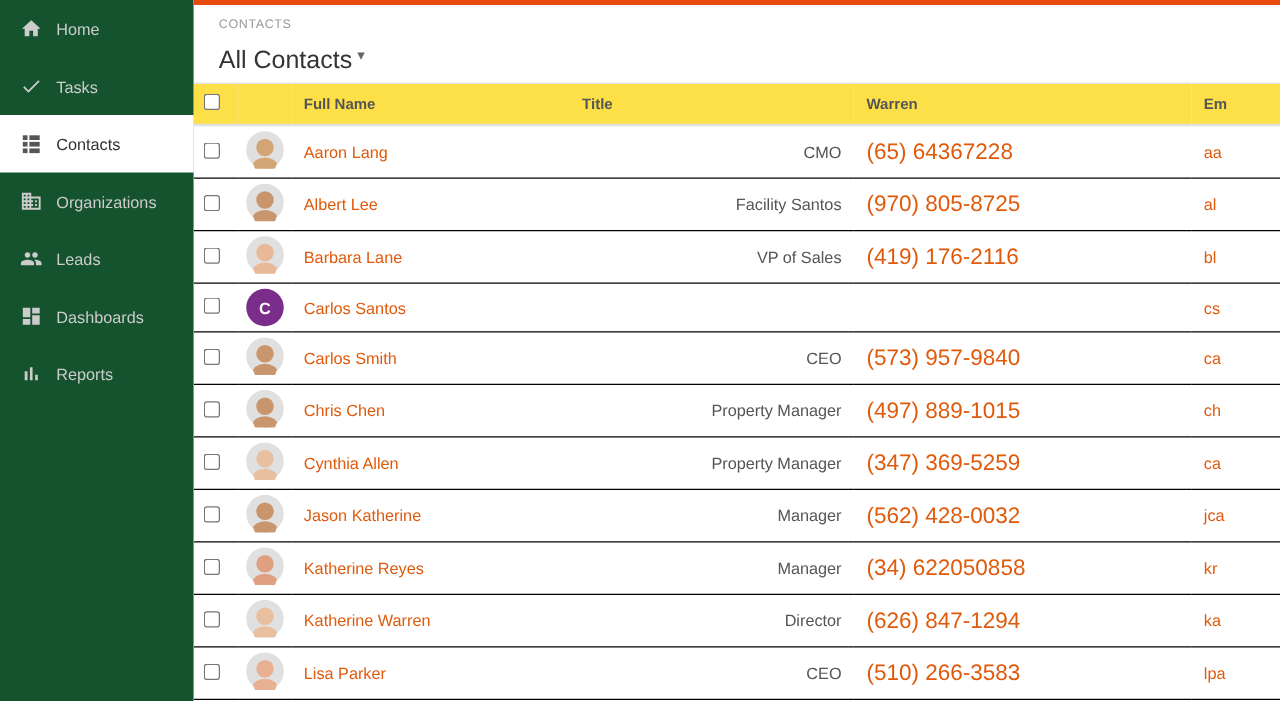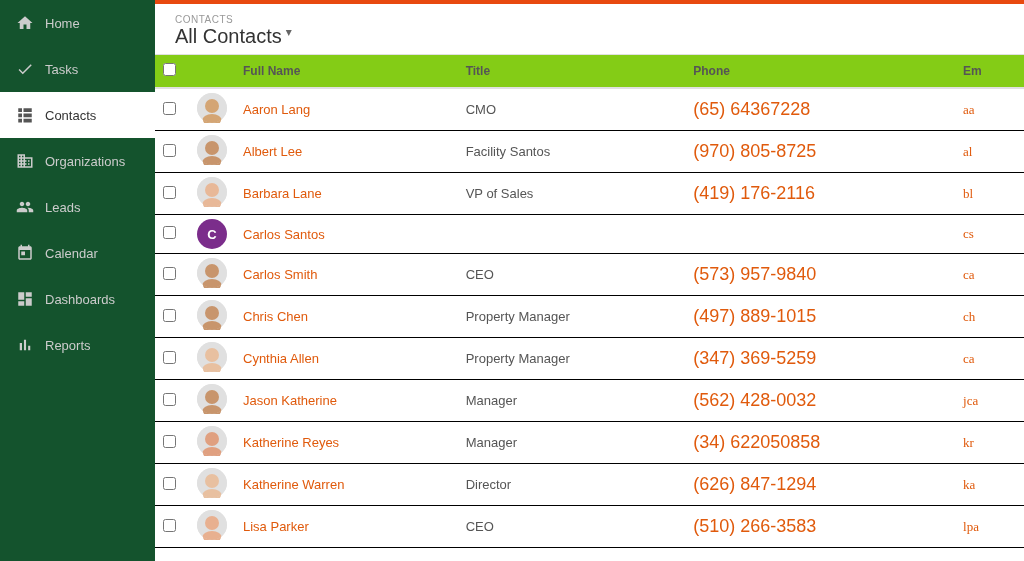--- a/index.html
+++ b/index.html
@@ -63,20 +63,21 @@
       text-transform: uppercase;
       letter-spacing: 0.5px;
     }
     .contacts-title {
       font-size: 20px;
       color: #333;
       display: flex;
       align-items: flex-start;
       gap: 4px;
       cursor: pointer;
+      margin-top: 12px;
     }
     .contacts-title .arrow {
       font-size: 12px;
       color: #666;
     }
 
     
     .table-container {
       flex: 1;
       overflow-y: auto;
@@ -88,21 +89,21 @@
     }
     thead tr {
       border-bottom: 2px solid #e0e0e0;
     }
     thead th {
       padding: 8px 10px;
       text-align: left;
       font-size: 12px;
       font-weight: bold;
       color: #555;
-      background: #84cc16;
+      background: #fde047;
     }
     thead th.check-col {
       width: 36px;
       padding: 8px 8px;
     }
     thead th.avatar-col {
       width: 40px;
     }
     tbody tr {
       border-bottom: 1px solid #000000;
@@ -128,23 +129,23 @@
       display: flex;
       align-items: center;
       justify-content: center;
       font-size: 13px;
       font-weight: bold;
       color: #fff;
     }
 
     input[type="checkbox"] { cursor: pointer; }
 
-    .title-col { color: #555; font-size: 13px; }
+    .title-col { color: #555; font-size: 13px; text-align: right; }
     .phone-col { color: #e05a0c; font-size: 18px; }
-    .email-col { color: #e05a0c; font-size: 13px; font-family: Liberation Serif, serif; }
+    .email-col { color: #e05a0c; font-size: 13px; }
   </style>
 </head>
 <body>
 
 <nav class="sidebar">
   <div class="sidebar-item">
     <span class="sidebar-icon">
       <svg width="18" height="18" viewBox="0 0 24 24" fill="#ccc">
           <path d="M10 20v-6h4v6h5v-8h3L12 3 2 12h3v8z"></path>
         </svg>
@@ -180,28 +181,20 @@
     </span>
     <span>Organizations</span>
   </div>
   <div class="sidebar-item">
     <span class="sidebar-icon">
       <svg width="18" height="18" viewBox="0 0 24 24" fill="#ccc">
           <path d="M16 11c1.66 0 2.99-1.34 2.99-3S17.66 5 16 5c-1.66 0-3 1.34-3 3s1.34 3 3 3zm-8 0c1.66 0 2.99-1.34 2.99-3S9.66 5 8 5C6.34 5 5 6.34 5 8s1.34 3 3 3zm0 2c-2.33 0-7 1.17-7 3.5V19h14v-2.5c0-2.33-4.67-3.5-7-3.5zm8 0c-.29 0-.62.02-.97.05 1.16.84 1.97 1.97 1.97 3.45V19h6v-2.5c0-2.33-4.67-3.5-7-3.5z"></path>
         </svg>
     </span>
     <span>Leads</span>
-  </div>
-  <div class="sidebar-item">
-    <span class="sidebar-icon">
-      <svg width="18" height="18" viewBox="0 0 24 24" fill="#ccc">
-          <path d="M19 3h-1V1h-2v2H8V1H6v2H5c-1.1 0-2 .9-2 2v14c0 1.1.9 2 2 2h14c1.1 0 2-.9 2-2V5c0-1.1-.9-2-2-2zm0 16H5V8h14v11zM7 10h5v5H7z"></path>
-        </svg>
-    </span>
-    <span>Calendar</span>
   </div>
   <div class="sidebar-item">
     <span class="sidebar-icon">
       <svg width="18" height="18" viewBox="0 0 24 24" fill="#ccc">
           <path d="M3 13h8V3H3v10zm0 8h8v-6H3v6zm10 0h8V11h-8v10zm0-18v6h8V3h-8z"></path>
         </svg>
     </span>
     <span>Dashboards</span>
   </div>
   <div class="sidebar-item">
@@ -228,21 +221,21 @@
   <div class="table-container">
     <table>
       <thead>
         <tr>
           <th class="check-col">
             <input type="checkbox" style="">
           </th>
           <th class="avatar-col"></th>
           <th>Full Name</th>
           <th>Title</th>
-          <th>Phone</th>
+          <th>Warren</th>
           <th>Em</th>
         </tr>
       </thead>
       <tbody id="table-body">
       <tr>
             <td class="check-col"><input type="checkbox" style=""></td>
             <td class="avatar-col"><svg width="30" height="30" viewBox="0 0 30 30">
                 <circle cx="15" cy="15" r="15" fill="#e0e0e0"></circle>
                 <circle cx="15" cy="13" r="7" fill="#d4a574"></circle>
                 <ellipse cx="15" cy="27" rx="9" ry="6" fill="#d4a574"></ellipse>

